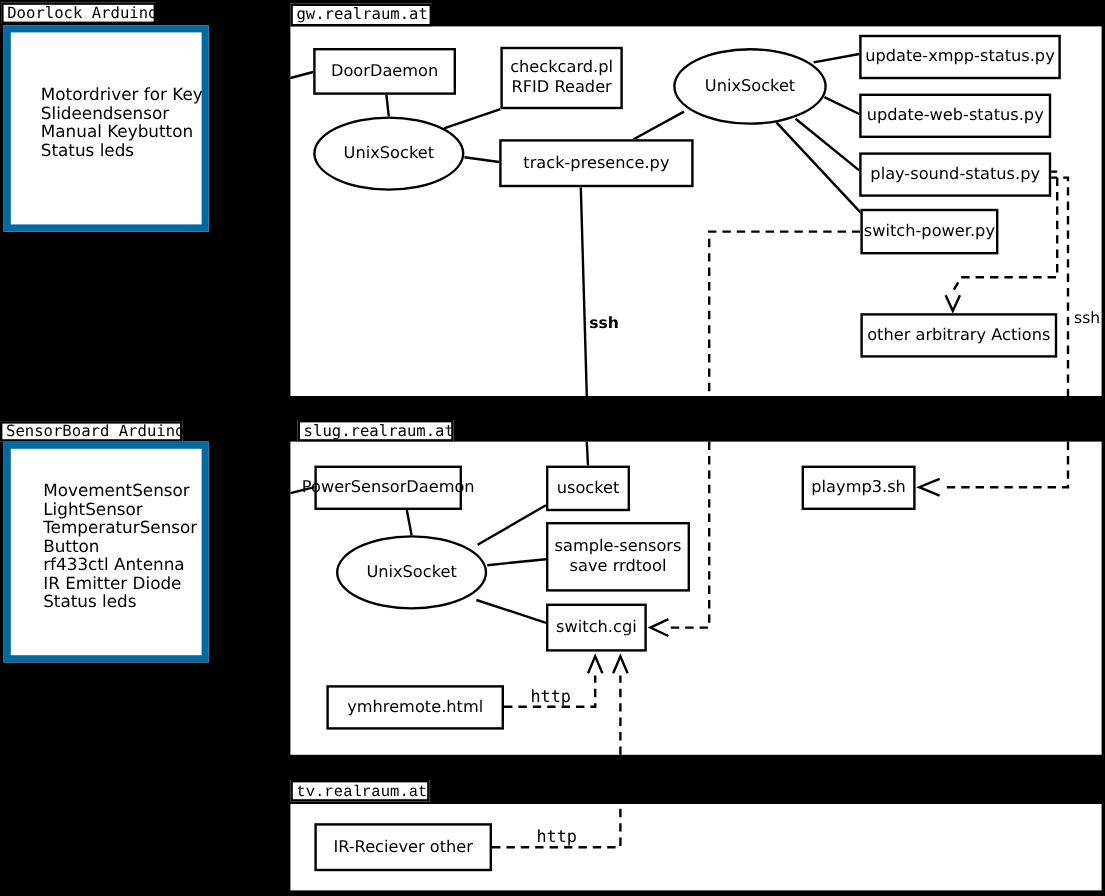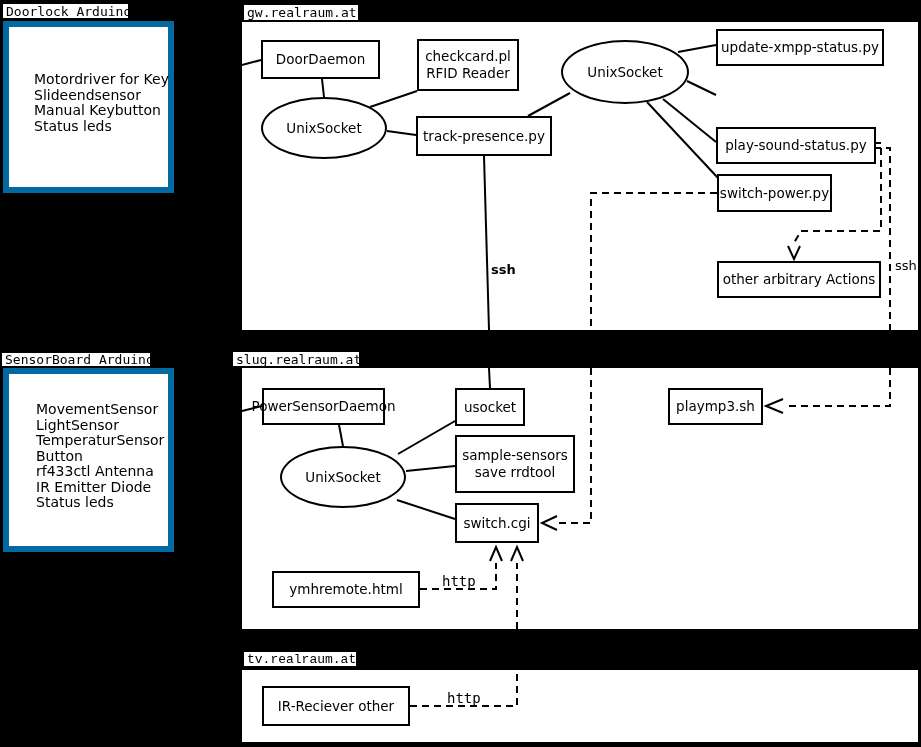--- a/index.html
+++ b/index.html
@@ -58,21 +58,21 @@
       <div>Button</div>
       <div>rf433ctl Antenna</div>
       <div>IR Emitter Diode</div>
       <div>Status leds</div>
     </div>
   </div>
 
   <div class="label-box" style="left:1px; top:2px; width:129px; height:18px;">Doorlock Arduino</div>
   <div class="label-box" style="left:0px; top:351px; width:152px; height:17px;">SensorBoard Arduino</div>
   <div class="label-box" style="left:242px; top:3px; width:118px; height:19px;">gw.realraum.at</div>
-  <div class="label-box" style="left:231px; top:350px; width:130px; height:18px;">slug.realraum.at</div>
+  <div class="label-box" style="left:248px; top:350px; width:130px; height:18px;">slug.realraum.at</div>
   <div class="label-box" style="left:242px; top:650px; width:116px; height:18px;font-family:Liberation Mono, monospace;">tv.realraum.at</div>
 
   <svg id="edges" width="921" height="747" viewBox="0 0 921 747">
     <g stroke="#000" stroke-width="2" fill="none">
 
       <path d="M242,65 L261,60"></path>
       <path d="M322,79 L324,97"></path>
       <path d="M370,107 L417,91"></path>
       <path d="M387,131 L416,135"></path>
       <path d="M570,93 L528,116"></path>
@@ -102,23 +102,24 @@
       <path d="M511,561 L517,547 L523,561"></path>
     </g>
   </svg>
 
   <div class="node" style="left:261px; top:40px; width:119px; height:39px;">DoorDaemon</div>
   <div class="node" style="left:417px; top:39px; width:102px; height:52px;">
     <div>checkcard.pl</div>
     <div>RFID Reader</div>
   </div>
   <div class="node ellipse" style="left:261px; top:97px; width:126px; height:62px;">UnixSocket</div>
-  <div class="node" style="left:416px; top:116px; width:136px; height:40px;">track-presence.py</div>
+  <div class="node" style="left:416px; top:116px; width:162px; height:40px;">track-presence.py</div>
   <div class="node ellipse" style="left:561px; top:40px; width:128px; height:64px;">UnixSocket</div>
   <div class="node" style="left:716px; top:29px; width:168px; height:37px;">update-xmpp-status.py</div>
+  <div class="node" style="left:716px; top:78px; width:160px; height:37px;">update-web-status.py</div>
   <div class="node" style="left:716px; top:127px; width:160px; height:37px;">play-sound-status.py</div>
   <div class="node" style="left:717px; top:174px; width:115px; height:38px;">switch-power.py</div>
   <div class="node" style="left:717px; top:261px; width:164px; height:37px;">other arbitrary Actions</div>
 
   <div class="node" style="left:262px; top:388px; width:123px; height:37px;">PowerSensorDaemon</div>
   <div class="node" style="left:455px; top:388px; width:70px; height:38px;">usocket</div>
   <div class="node ellipse" style="left:280px; top:446px; width:126px; height:62px;">UnixSocket</div>
   <div class="node" style="left:455px; top:435px; width:120px; height:58px;">
     <div>sample-sensors</div>
     <div>save rrdtool</div>

